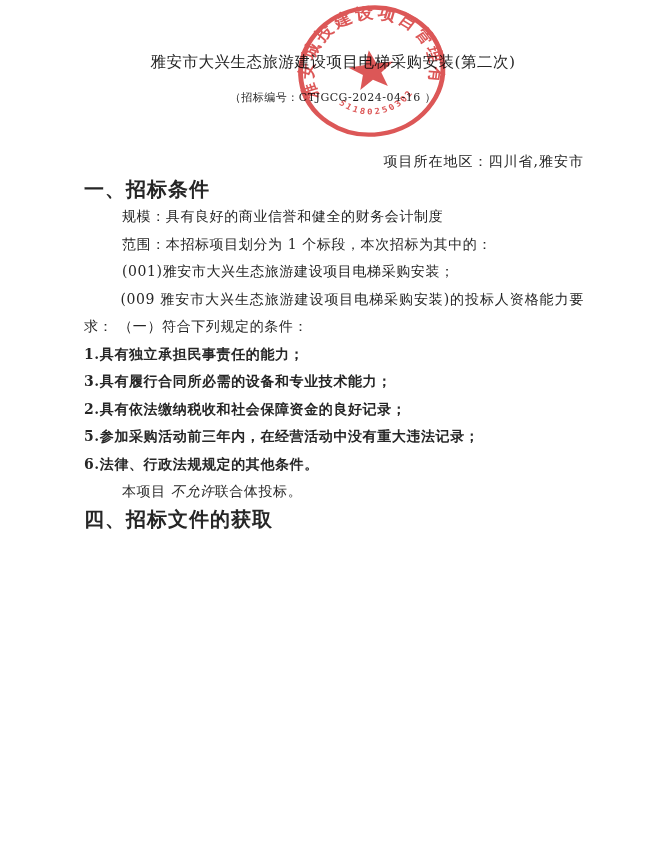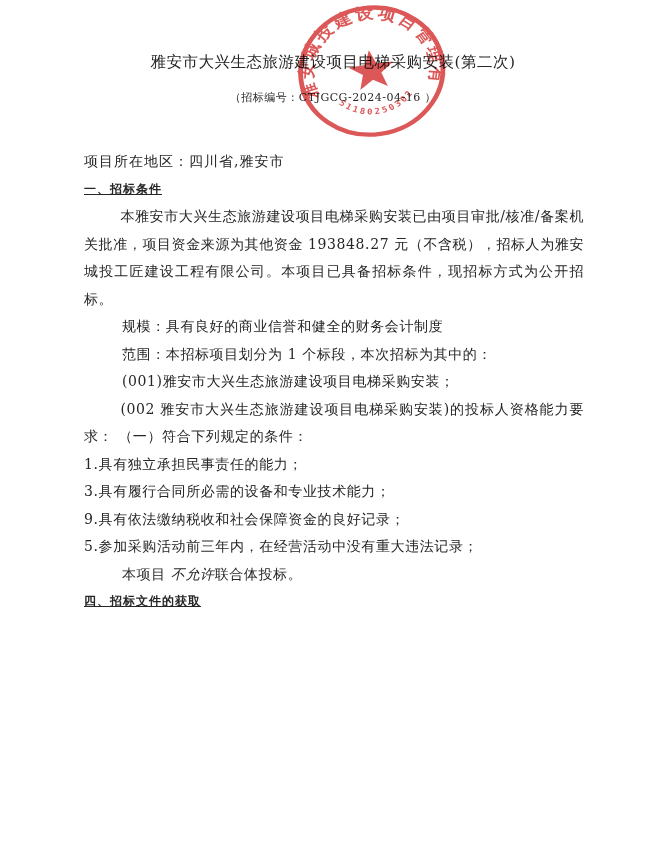--- a/index.html
+++ b/index.html
@@ -14,25 +14,25 @@
     color:#262626;
   }
   .titleblock { padding-top:52px; text-align:center; position:relative; z-index:1; }
   .doc-title { font-size:15.5px; letter-spacing:0.5px; }
   .doc-subtitle { font-size:11px; margin-top:17px; letter-spacing:0.5px; }
   .content {
     position:absolute; left:84px; top:148px; width:500px; z-index:1;
     font-size:14px; line-height:27.5px;
   }
   .content p { margin:0; }
-  .loc { letter-spacing:1px; }
-  .sec-heading { font-size:12px; font-weight:bold; letter-spacing:1px; margin-top:1px;text-decoration:underline; }
+  .loc { letter-spacing:1px;text-align:right; }
+  .sec-heading { font-size:20px; font-weight:bold; letter-spacing:1px; margin-top:1px; }
   .para { text-align:justify; text-indent:2.6em; letter-spacing:0.6px; }
   .ind { padding-left:38px; white-space:nowrap; letter-spacing:0.6px; }
-  .item { letter-spacing:0.6px; text-align:justify; }
+  .item { letter-spacing:0.6px; text-align:justify;font-weight:bold; }
   .it { font-style:italic; }
   
   .stamp {
     position:absolute; left:291px; top:1px; width:162px; height:144px;
     z-index:2; transform:rotate(-8deg);
     mix-blend-mode:multiply; opacity:0.88;
     pointer-events:none;
   }
 </style>
 </head>
@@ -57,30 +57,30 @@
 
   <div class="titleblock">
     <div class="doc-title">雅安市大兴生态旅游建设项目电梯采购安装(第二次)</div>
     <div class="doc-subtitle">（招标编号：CTJGCG-2024-04-16 ）</div>
   </div>
 
   <div class="content">
     <p class="loc">项目所在地区：四川省,雅安市</p>
 
     <p class="sec-heading">一、招标条件</p>
-    <p class="para">本雅安市大兴生态旅游建设项目电梯采购安装已由项目审批/核准/备案机关批准，项目资金来源为其他资金 193848.27 元（不含税），招标人为雅安城投工匠建设工程有限公司。本项目已具备招标条件，现招标方式为公开招标。</p>
 
     <p class="ind">规模：具有良好的商业信誉和健全的财务会计制度</p>
     <p class="ind">范围：本招标项目划分为 1 个标段，本次招标为其中的：</p>
     <p class="ind">(001)雅安市大兴生态旅游建设项目电梯采购安装；</p>
 
-    <p class="para">(002 雅安市大兴生态旅游建设项目电梯采购安装)的投标人资格能力要求： （一）符合下列规定的条件：</p>
+    <p class="para">(009 雅安市大兴生态旅游建设项目电梯采购安装)的投标人资格能力要求： （一）符合下列规定的条件：</p>
     <p class="item">1.具有独立承担民事责任的能力；</p>
     <p class="item">3.具有履行合同所必需的设备和专业技术能力；</p>
-    <p class="item">9.具有依法缴纳税收和社会保障资金的良好记录；</p>
+    <p class="item">2.具有依法缴纳税收和社会保障资金的良好记录；</p>
     <p class="item">5.参加采购活动前三年内，在经营活动中没有重大违法记录；</p>
+    <p class="item">6.法律、行政法规规定的其他条件。</p>
     <p class="ind"><span>本项目 </span><span class="it">不允许</span><span>联合体投标。</span></p>
 
     <p class="sec-heading">四、招标文件的获取</p>
 
   </div>
 
 </div>
 
 </body></html>

